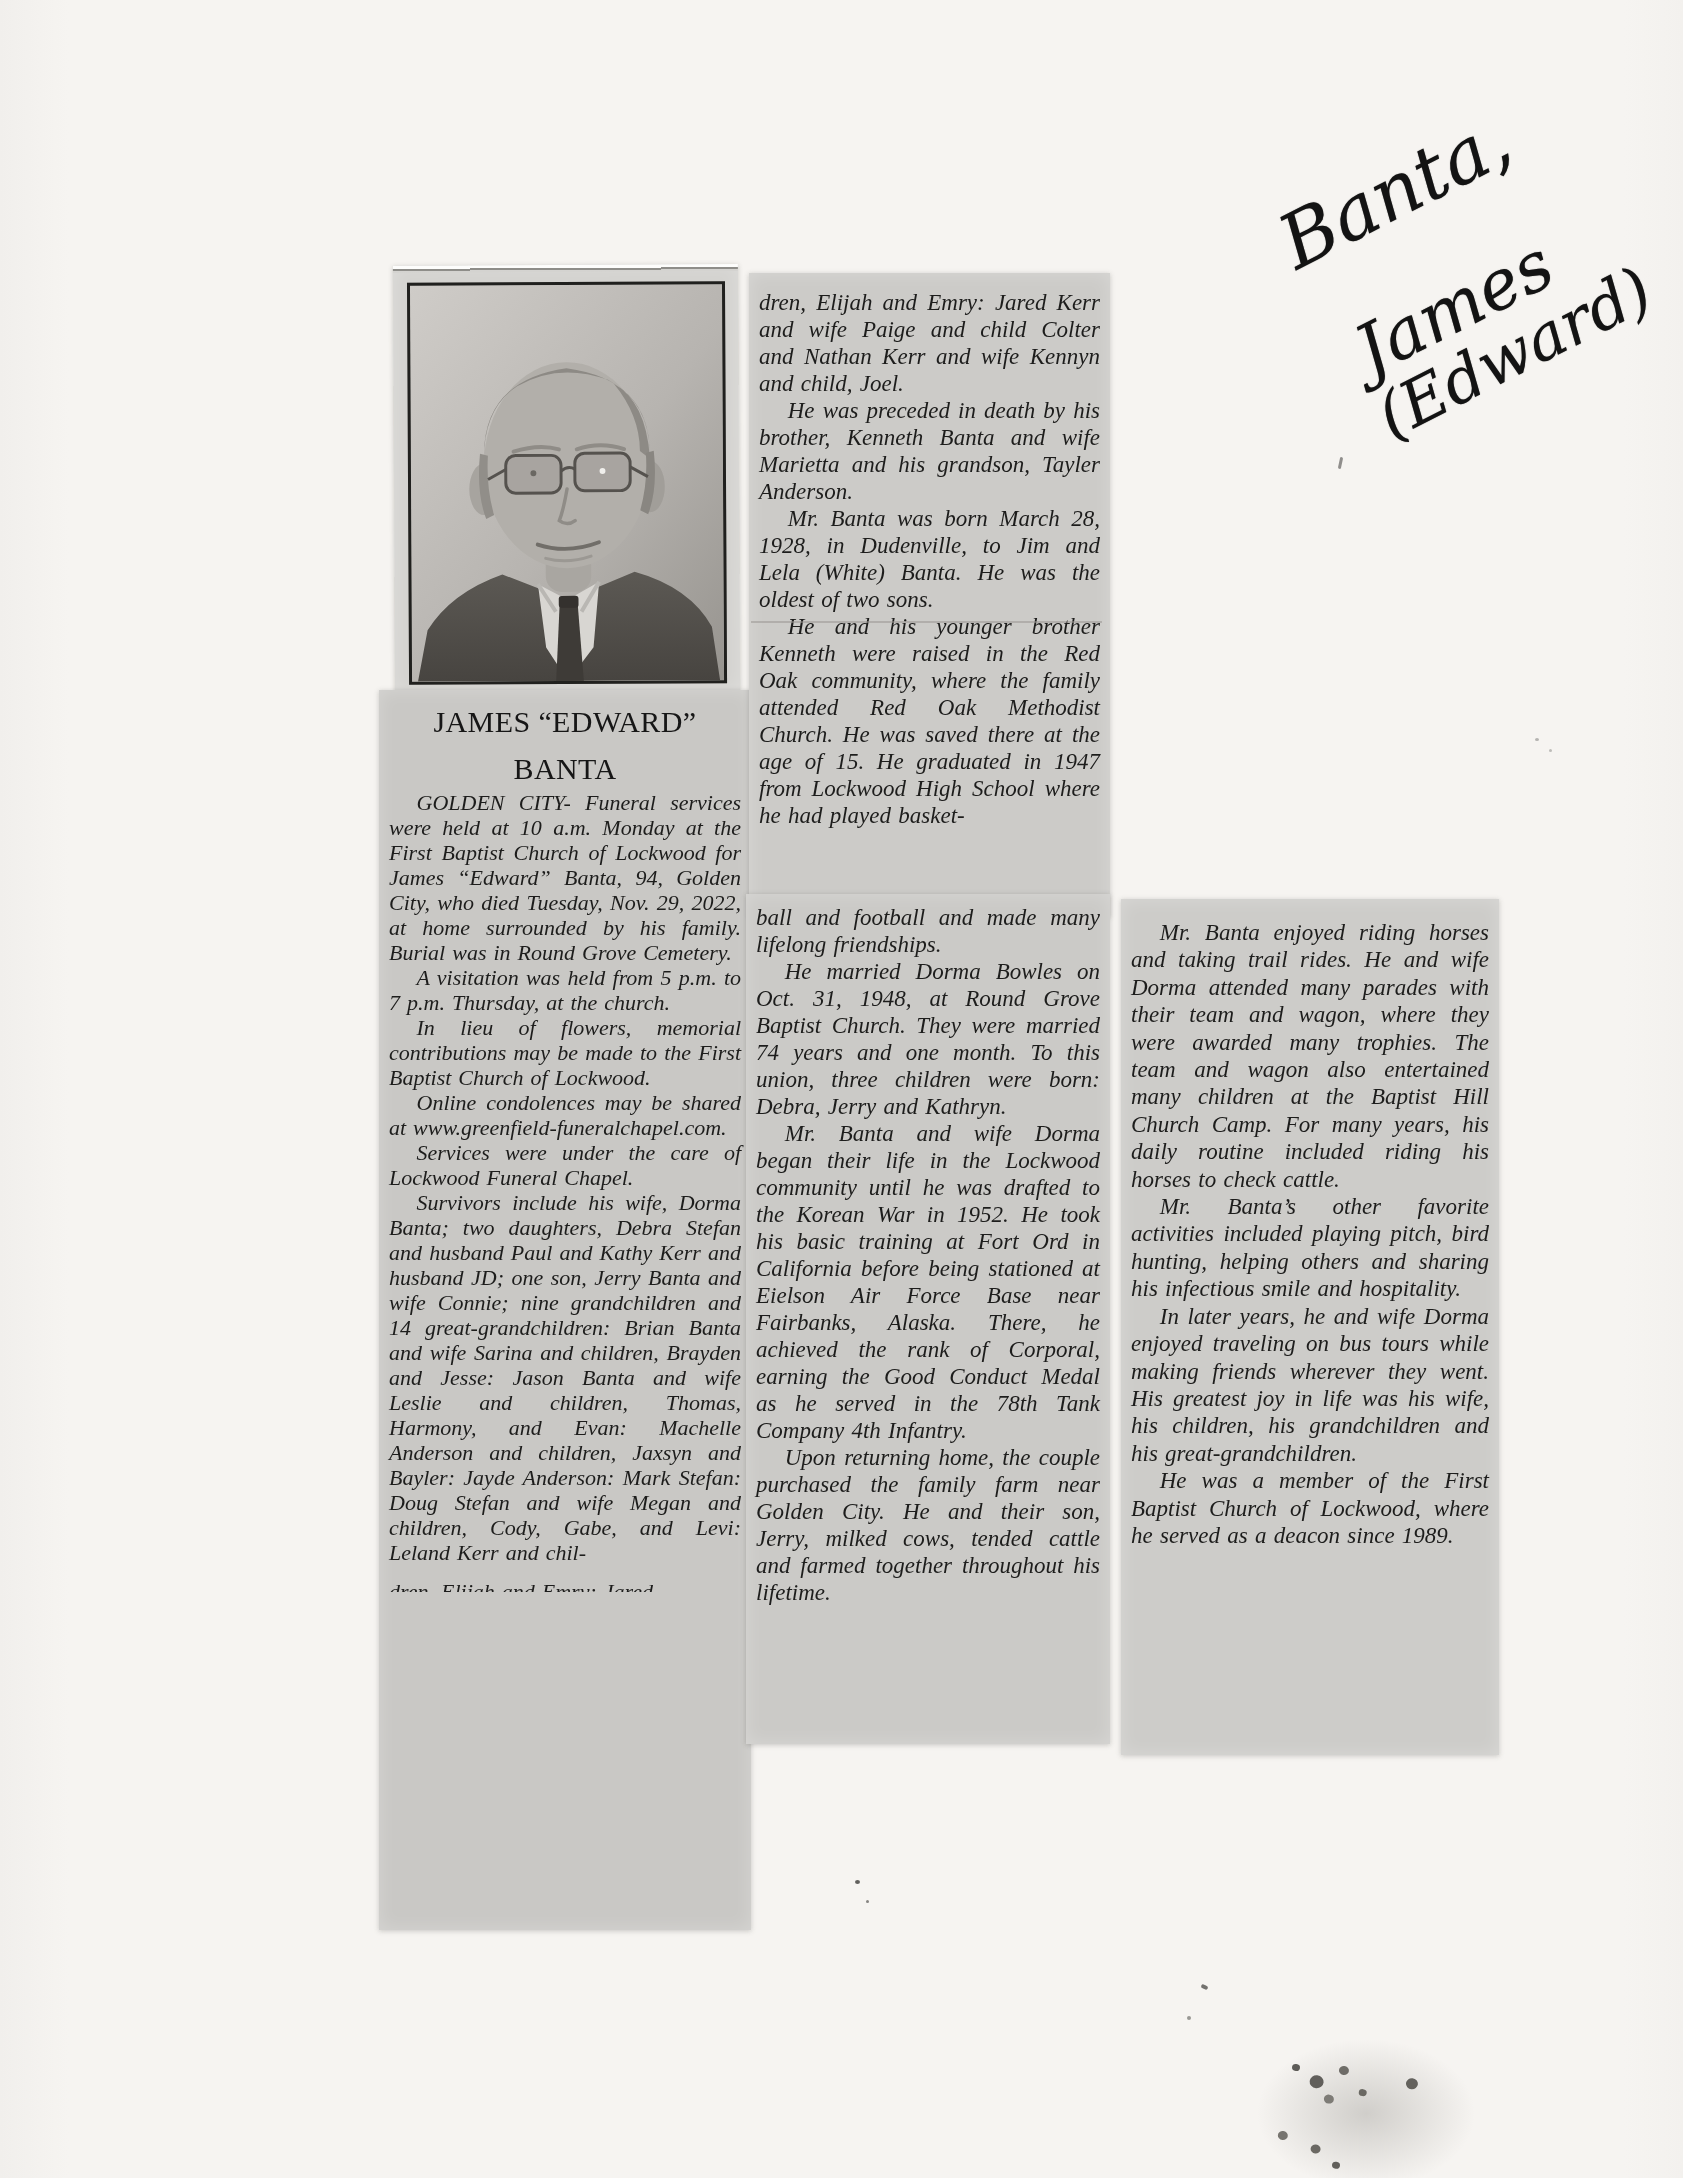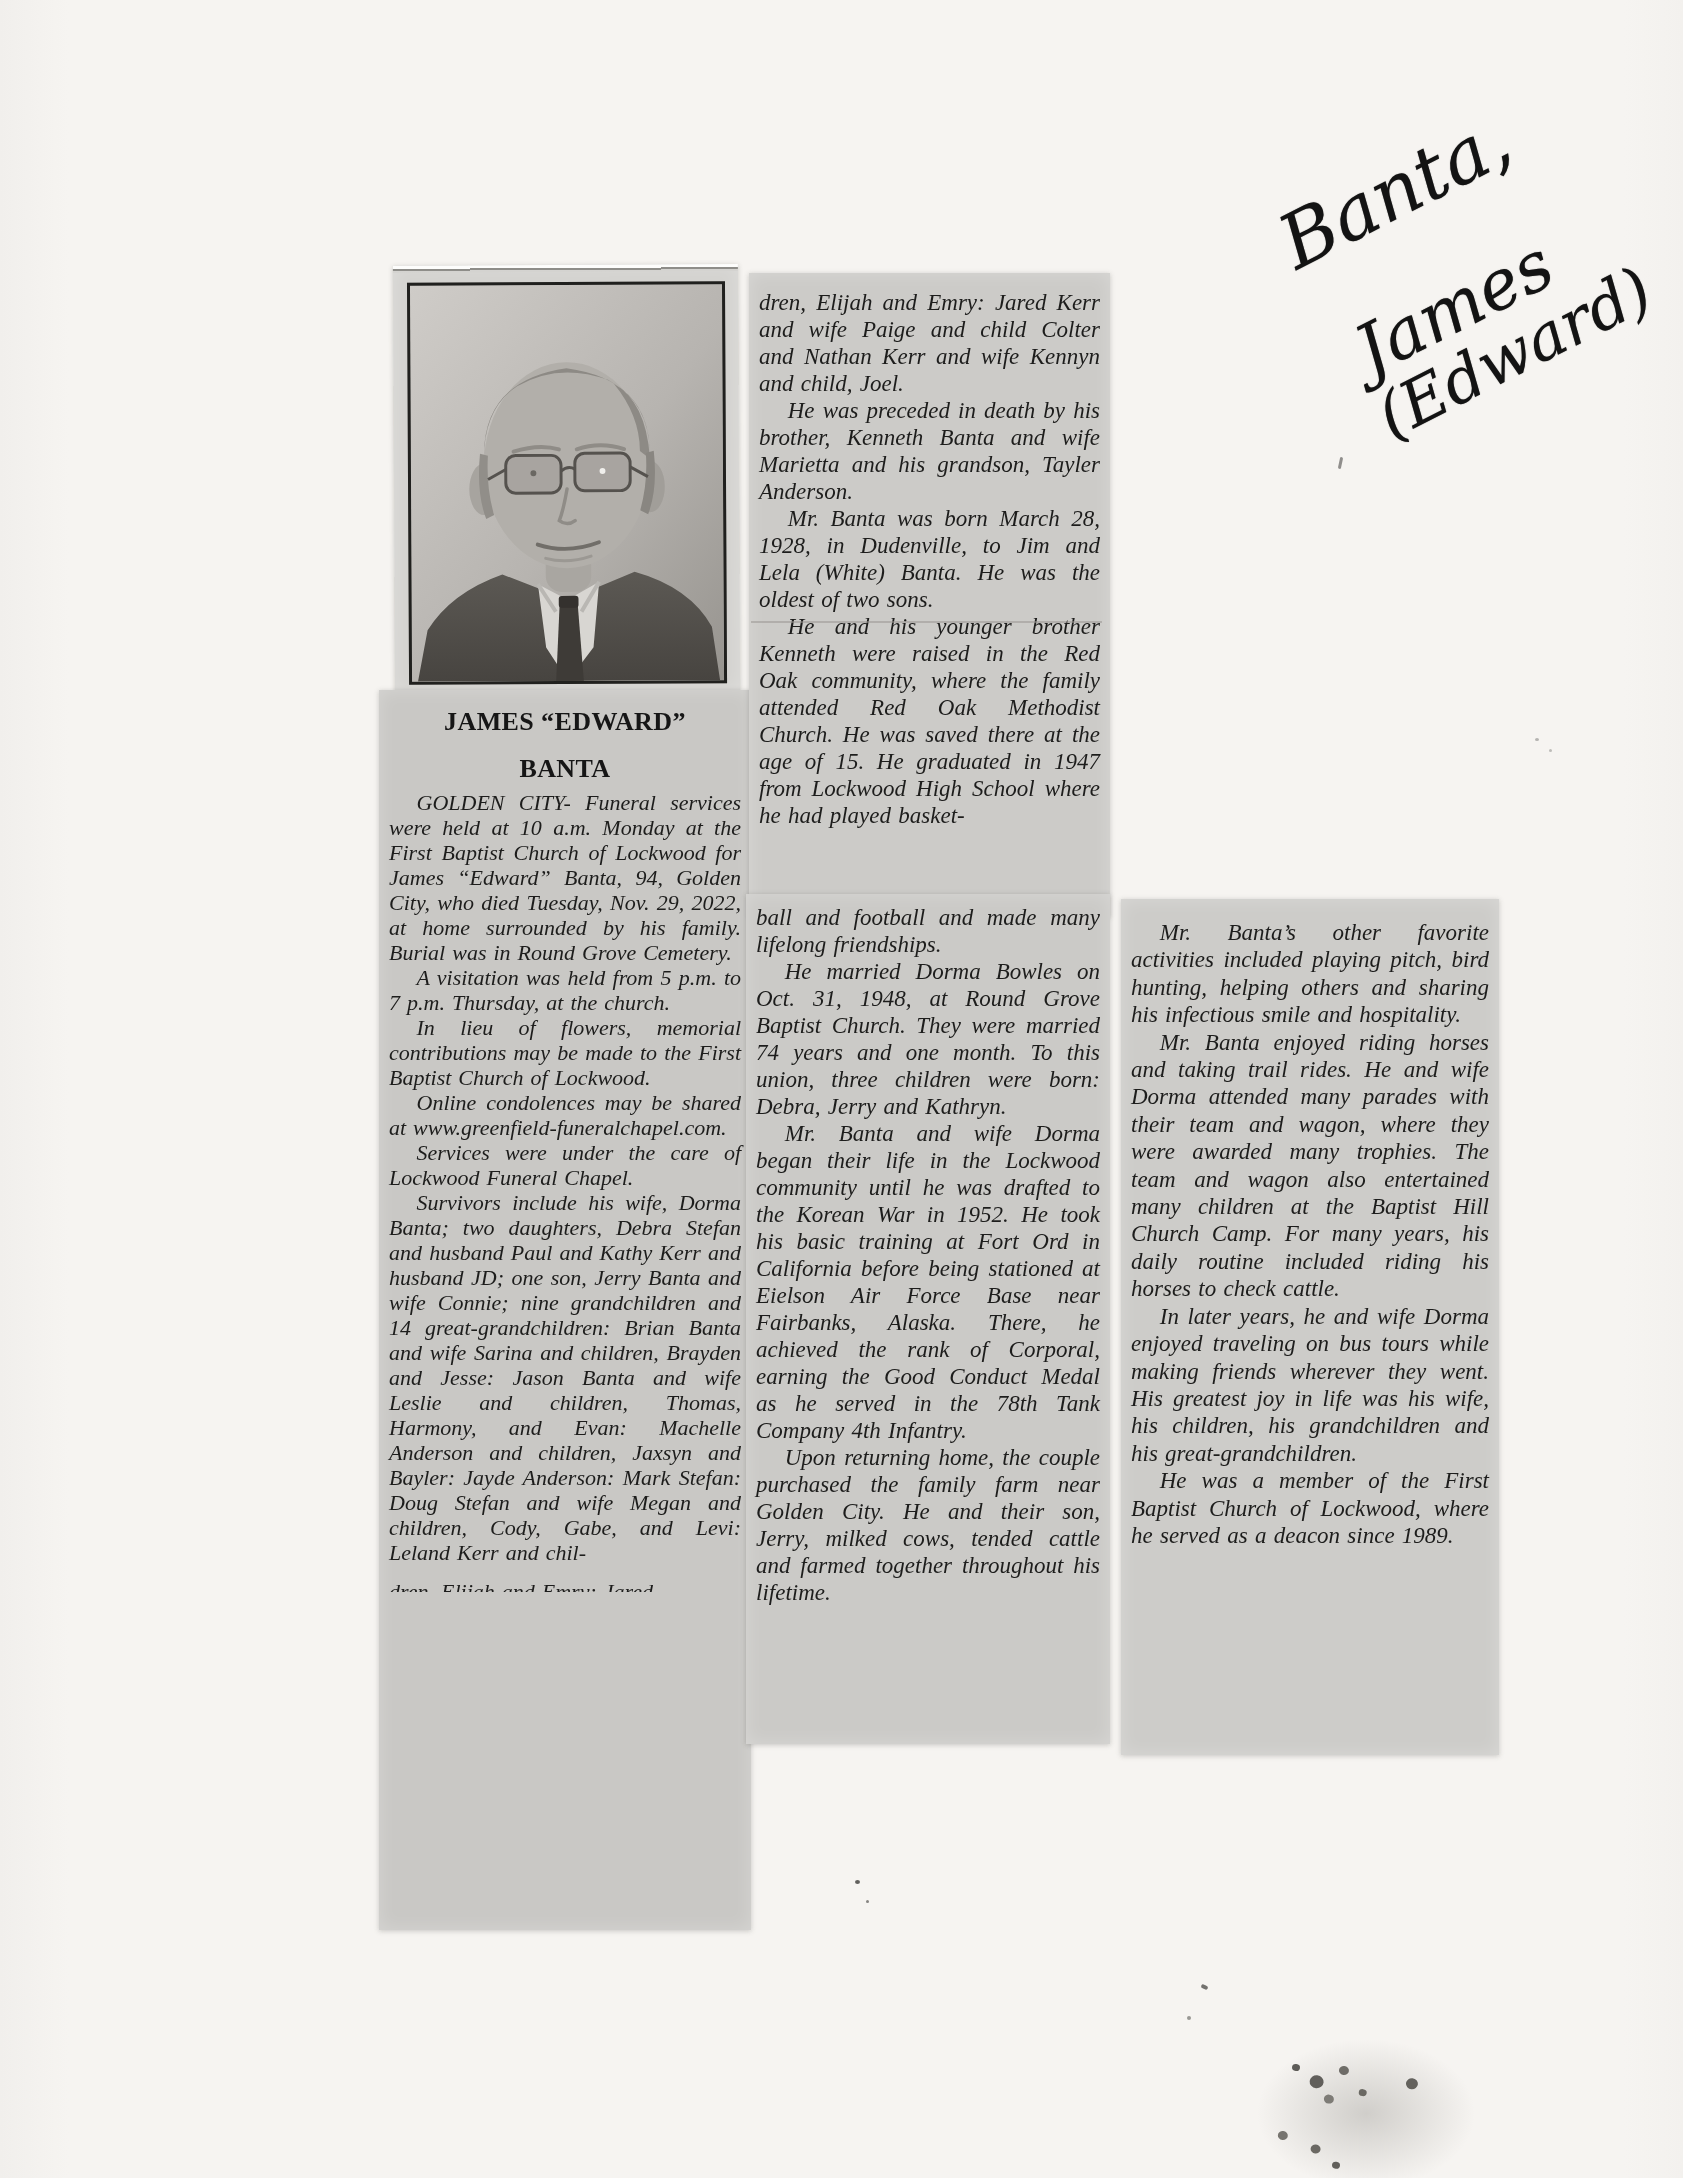--- a/index.html
+++ b/index.html
@@ -18,21 +18,21 @@
   .scan-edge{position:absolute;left:0;top:0;right:0;height:7px;background:linear-gradient(#fdfdfc 0 3px,#8e8d89 3px 5px,#d4d3d0 5px);}
   .photo-frame{position:absolute;left:14px;top:17px;right:13px;bottom:7px;border:3px solid #20201e;background:#b3b1ad;overflow:hidden;}
   .photo-frame svg{display:block;width:100%;height:100%;}
   
   .col{padding:4px 10px 10px;}
   .col-left{left:379px;top:690px;width:352px;min-height:1226px;background:#c9c8c5;}
   .col-mid-a{left:749px;top:273px;width:341px;min-height:618px;background:#cccbc8;padding-top:16px;}
   .col-mid-b{left:746px;top:894px;width:344px;min-height:830px;background:#cbcac7;padding-top:10px;}
   .col-right{left:1121px;top:899px;width:358px;min-height:826px;background:#cdccc9;padding-top:20px;}
   .headline{
-    text-align:center;font-weight:bold;font-size:26px;line-height:43px;
+    text-align:center;font-weight:normal;font-size:30px;line-height:43px;
     color:#161616;letter-spacing:0.4px;margin-top:6px;
   }
   .para{
     margin:0;text-align:justify;color:#1d1d1c;
     font-size:22px;line-height:25px;text-indent:1.25em;
     word-spacing:1.5px;
     font-style:italic;
   }
   .col-mid-a .para,.col-mid-b .para{font-size:23px;line-height:27px;}
   .col-right .para{font-size:23px;line-height:27.4px;}
@@ -168,22 +168,22 @@
   </div>
 
   <div class="clipping col col-mid-b">
     <p class="para ni">ball and football and made many lifelong friendships.</p>
     <p class="para">He married Dorma Bowles on Oct. 31, 1948, at Round Grove Baptist Church. They were married 74 years and one month. To this union, three children were born: Debra, Jerry and Kathryn.</p>
     <p class="para">Mr. Banta and wife Dorma began their life in the Lockwood community until he was drafted to the Korean War in 1952. He took his basic training at Fort Ord in California before being stationed at Eielson Air Force Base near Fairbanks, Alaska. There, he achieved the rank of Corporal, earning the Good Conduct Medal as he served in the 78th Tank Company 4th Infantry.</p>
     <p class="para">Upon returning home, the couple purchased the family farm near Golden City. He and their son, Jerry, milked cows, tended cattle and farmed together throughout his lifetime.</p>
   </div>
 
   <div class="clipping col col-right">
+    <p class="para">Mr. Banta enjoyed riding horses and taking trail rides. He and wife Dorma attended many parades with their team and wagon, where they were awarded many trophies. The team and wagon also entertained many children at the Baptist Hill Church Camp. For many years, his daily routine included riding his horses to check cattle.</p>
     <p class="para">Mr. Banta’s other favorite activities included playing pitch, bird hunting, helping others and sharing his infectious smile and hospitality.</p>
-    <p class="para">Mr. Banta enjoyed riding horses and taking trail rides. He and wife Dorma attended many parades with their team and wagon, where they were awarded many trophies. The team and wagon also entertained many children at the Baptist Hill Church Camp. For many years, his daily routine included riding his horses to check cattle.</p>
     <p class="para">In later years, he and wife Dorma enjoyed traveling on bus tours while making friends wherever they went. His greatest joy in life was his wife, his children, his grandchildren and his great-grandchildren.</p>
     <p class="para">He was a member of the First Baptist Church of Lockwood, where he served as a deacon since 1989.</p>
   </div>
 
   <div class="speck speck-a"></div>
   <div class="speck speck-b"></div>
   <div class="speck speck-c"></div>
   <div class="speck speck-d"></div>
   <div class="speck speck-e"></div>
   <div class="speck speck-f"></div>

